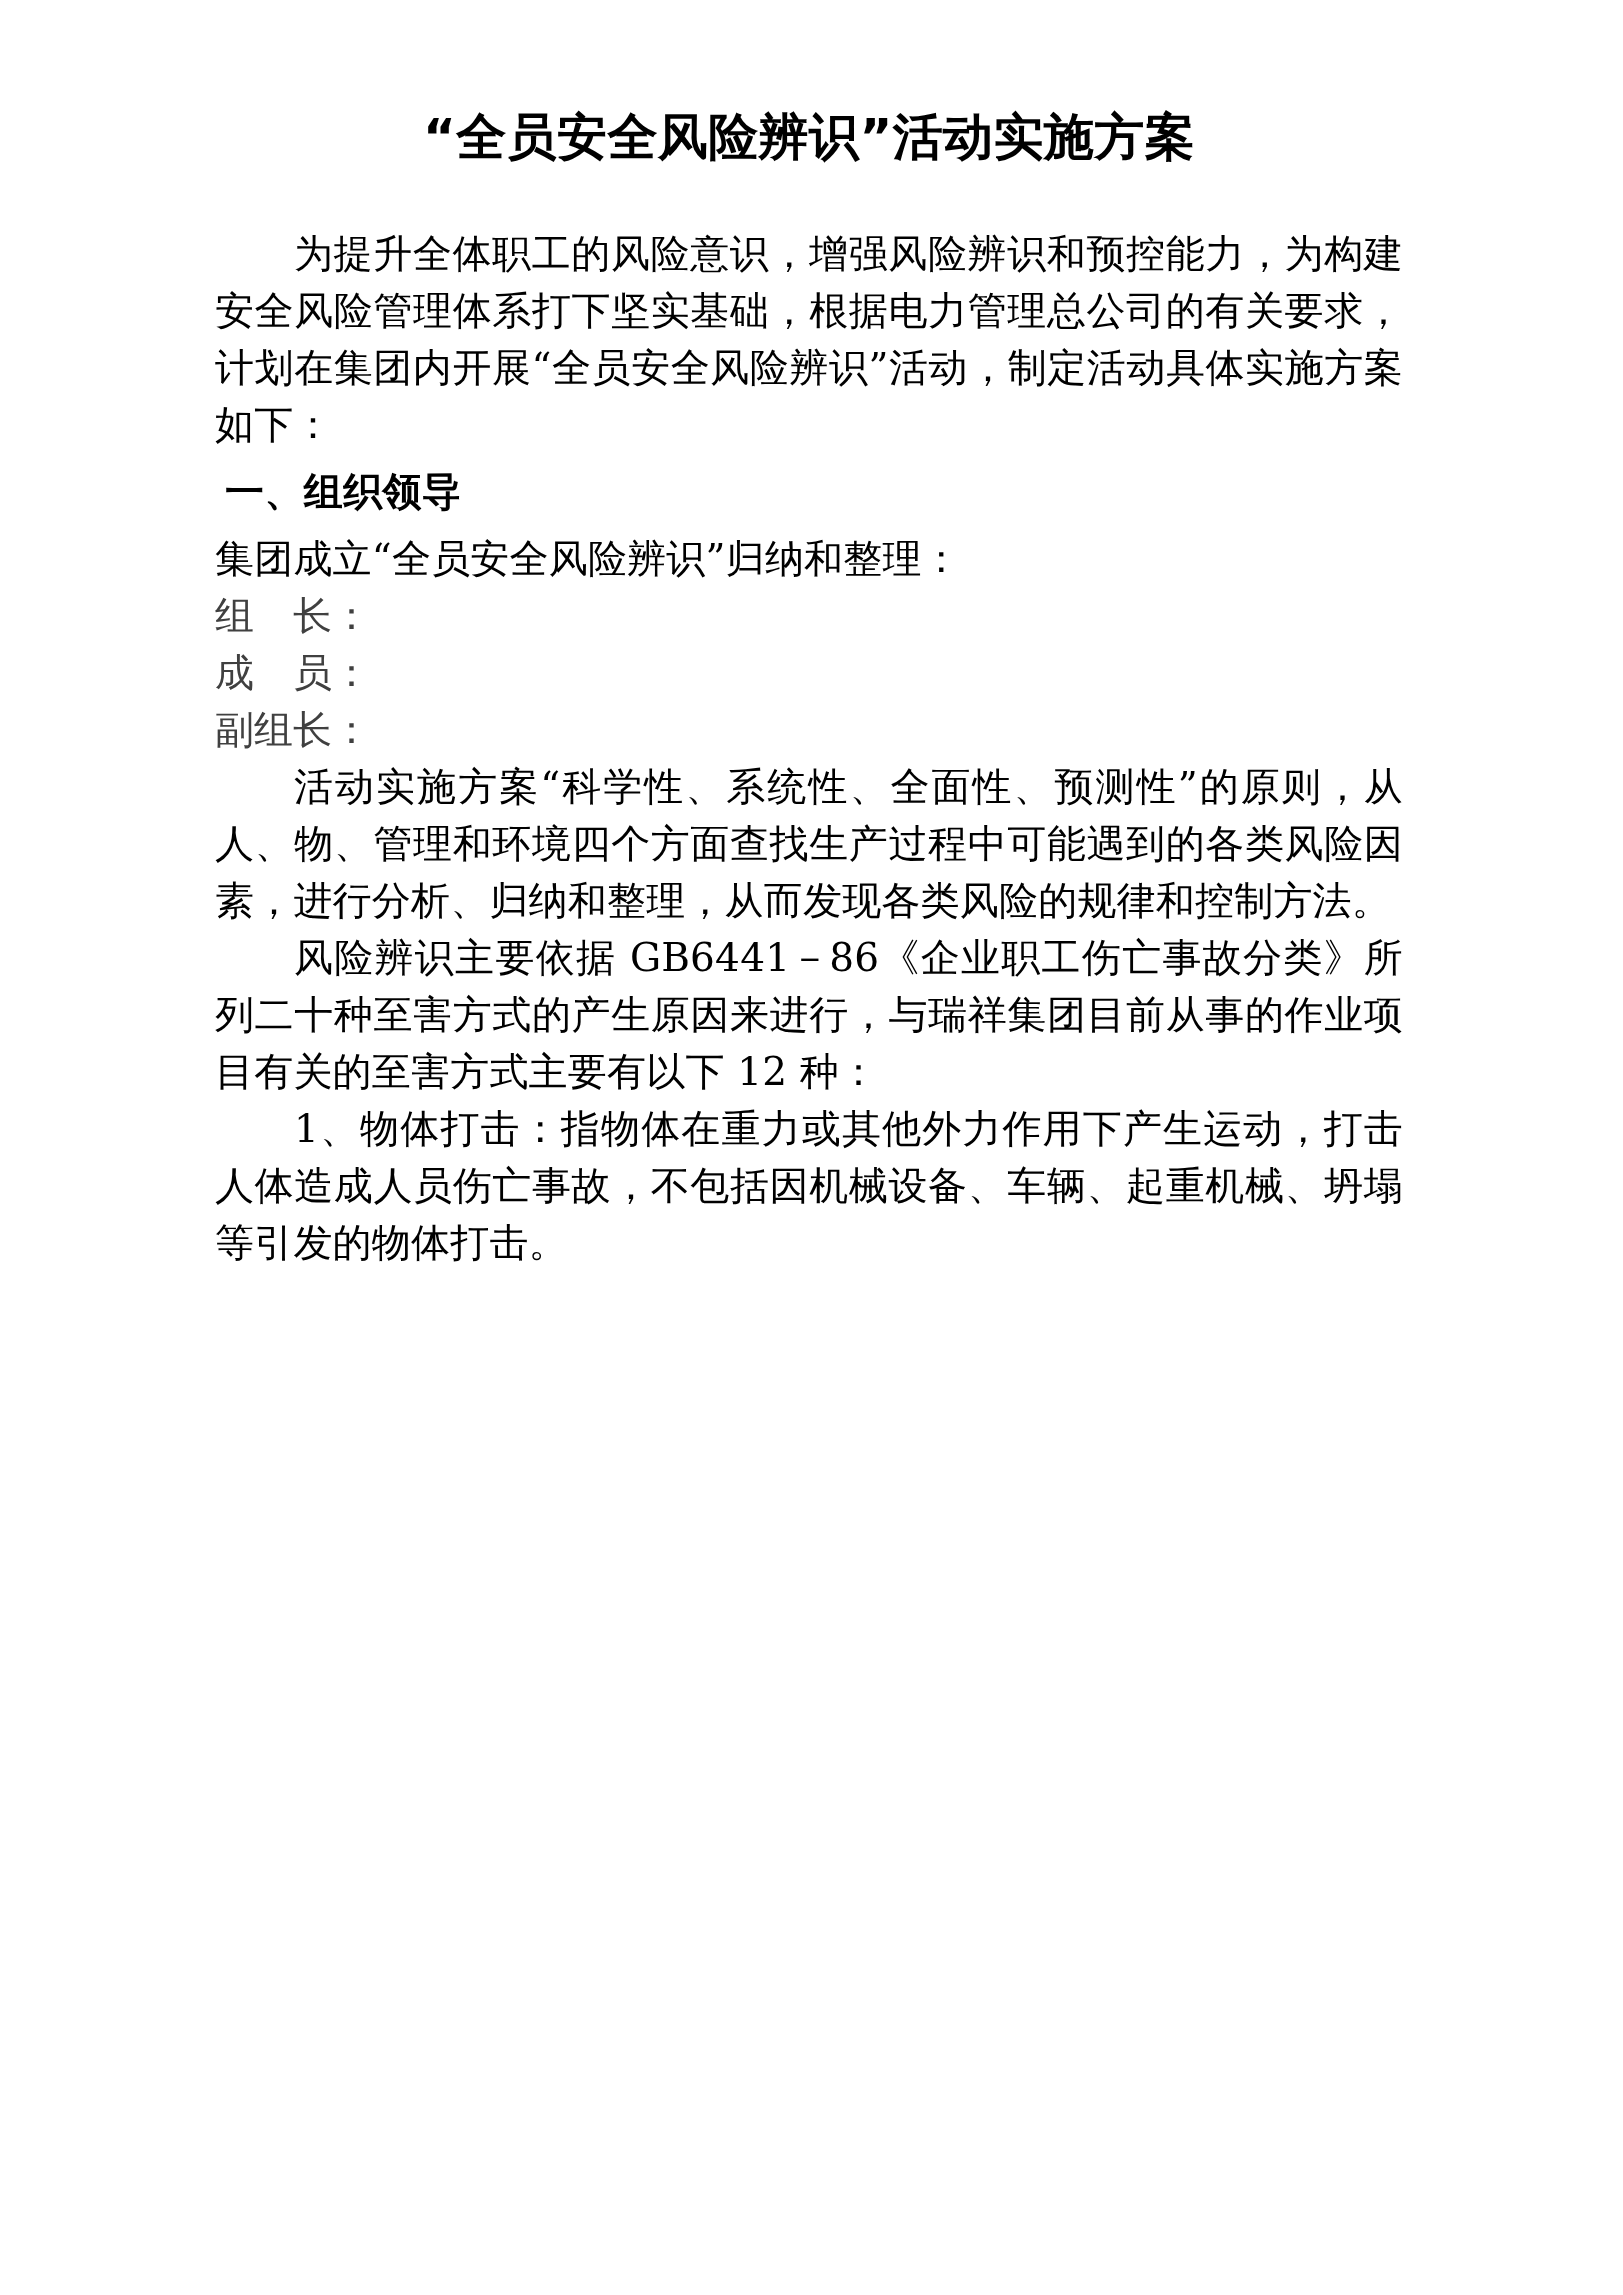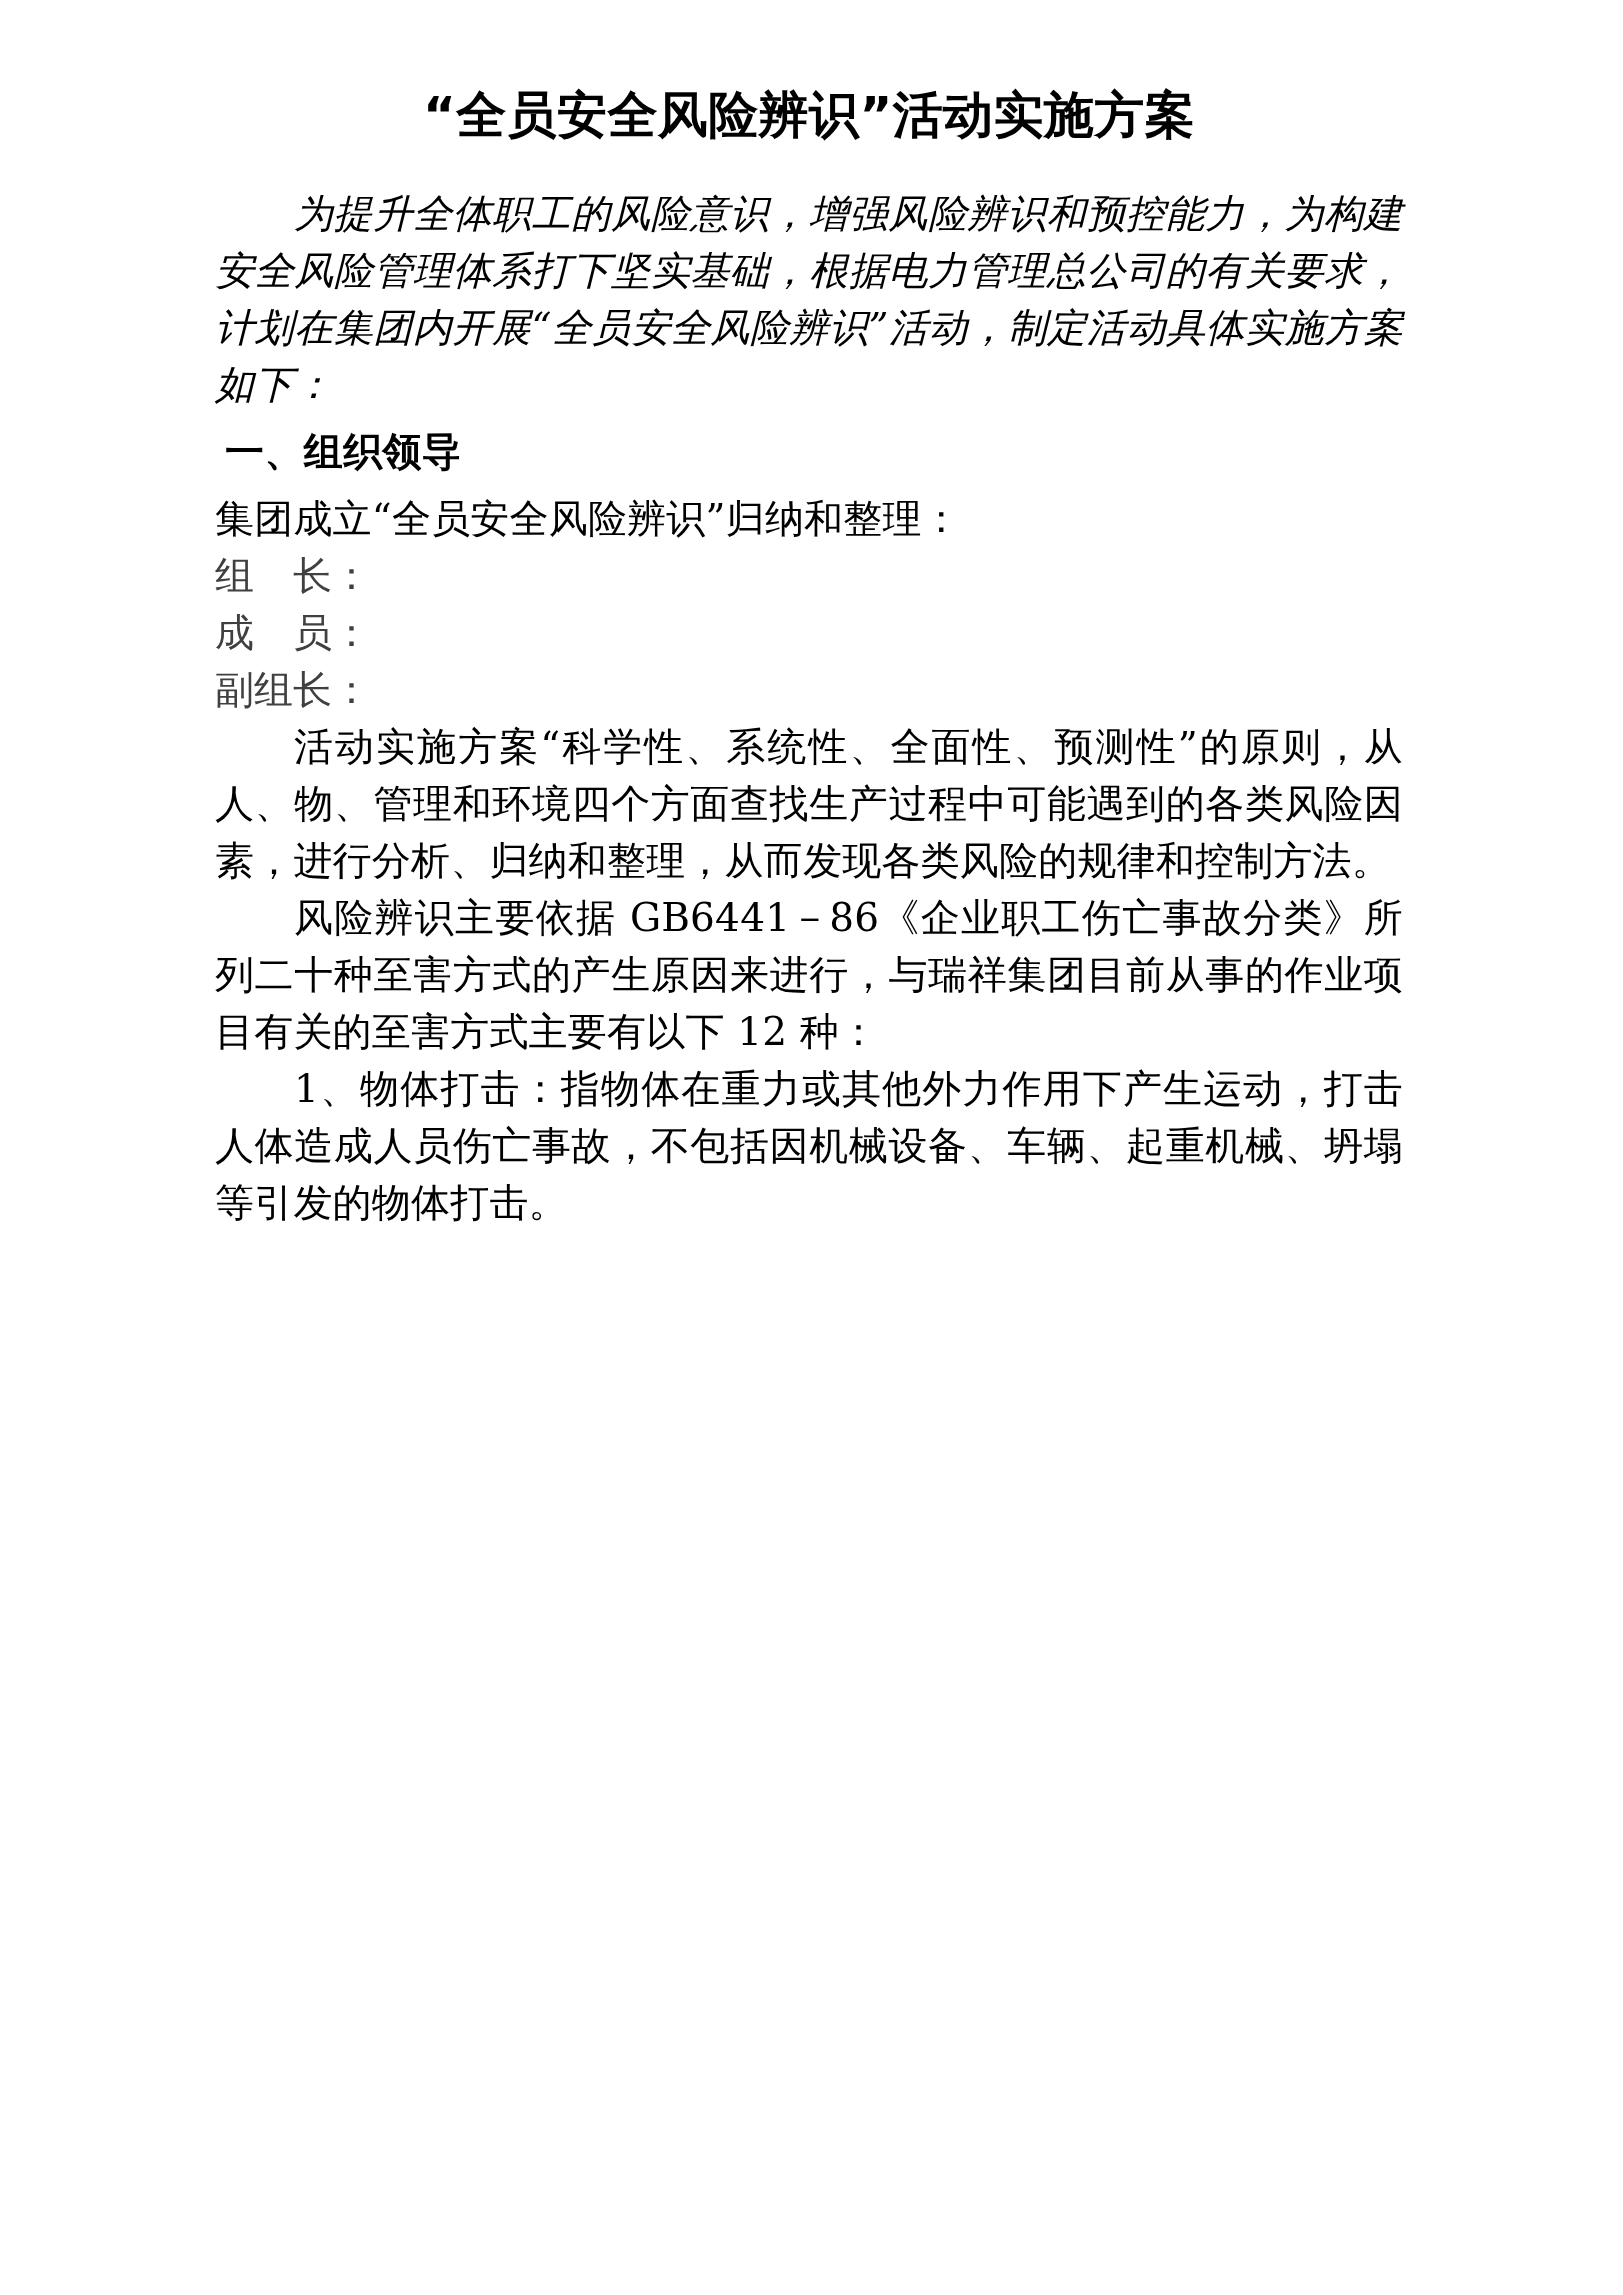--- a/index.html
+++ b/index.html
@@ -28,40 +28,39 @@
   
   .doc-title {
     font-family: "DejaVu Sans", "Liberation Sans", sans-serif;
     font-weight: 700;
     font-size: 50px;
     line-height: 1.45;
     color: #000000;
     text-align: center;
     letter-spacing: 0.4px;
     margin: 0;
-    padding-top: 79px;
+    padding-top: 101px;
     white-space: nowrap;
   }
   
   .para {
     font-family: "DejaVu Serif", "Liberation Serif", serif;
     font-size: 39px;
     line-height: 57px;
     color: #000000;
     text-align: justify;
     text-justify: inter-ideograph;
     margin: 0;
     letter-spacing: 0.2px;
   }
   .para.indent {
     text-indent: 79px;
   }
   .para.first-block {
-    margin-top: 33px;
-    font-style: italic;
+    margin-top: 51px;
   }
   
   .heading {
     font-family: "DejaVu Sans", "Liberation Sans", sans-serif;
     font-weight: 700;
     font-size: 39px;
     line-height: 57px;
     color: #000000;
     margin: 10px;
     text-indent: 0;

